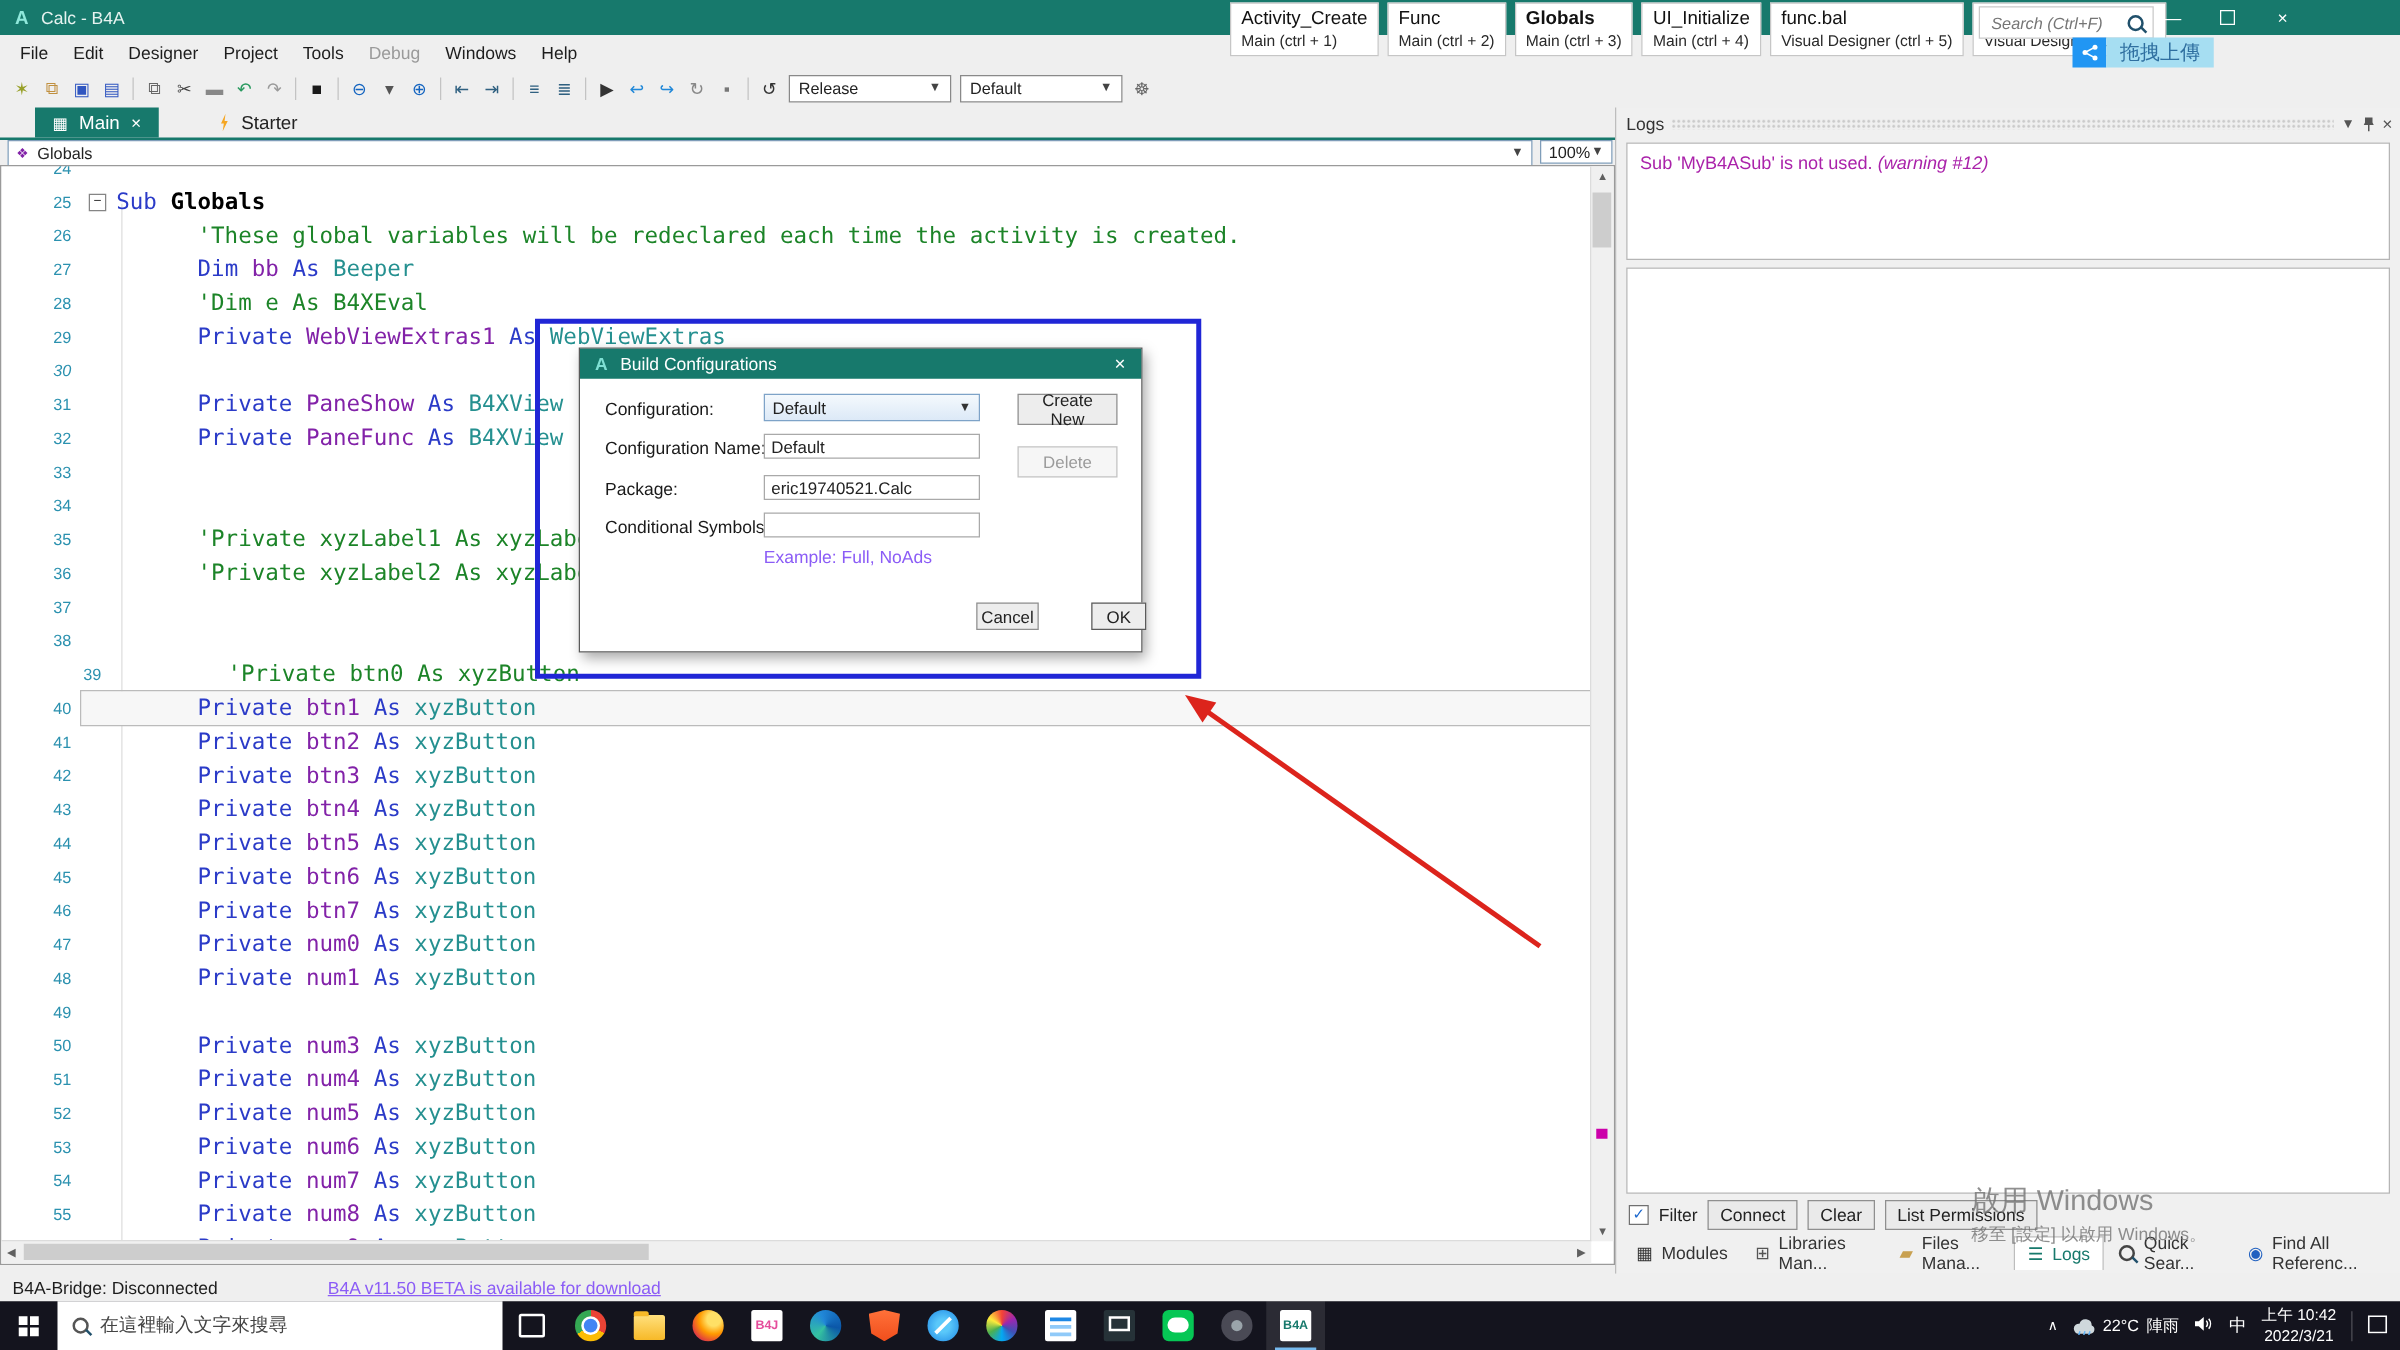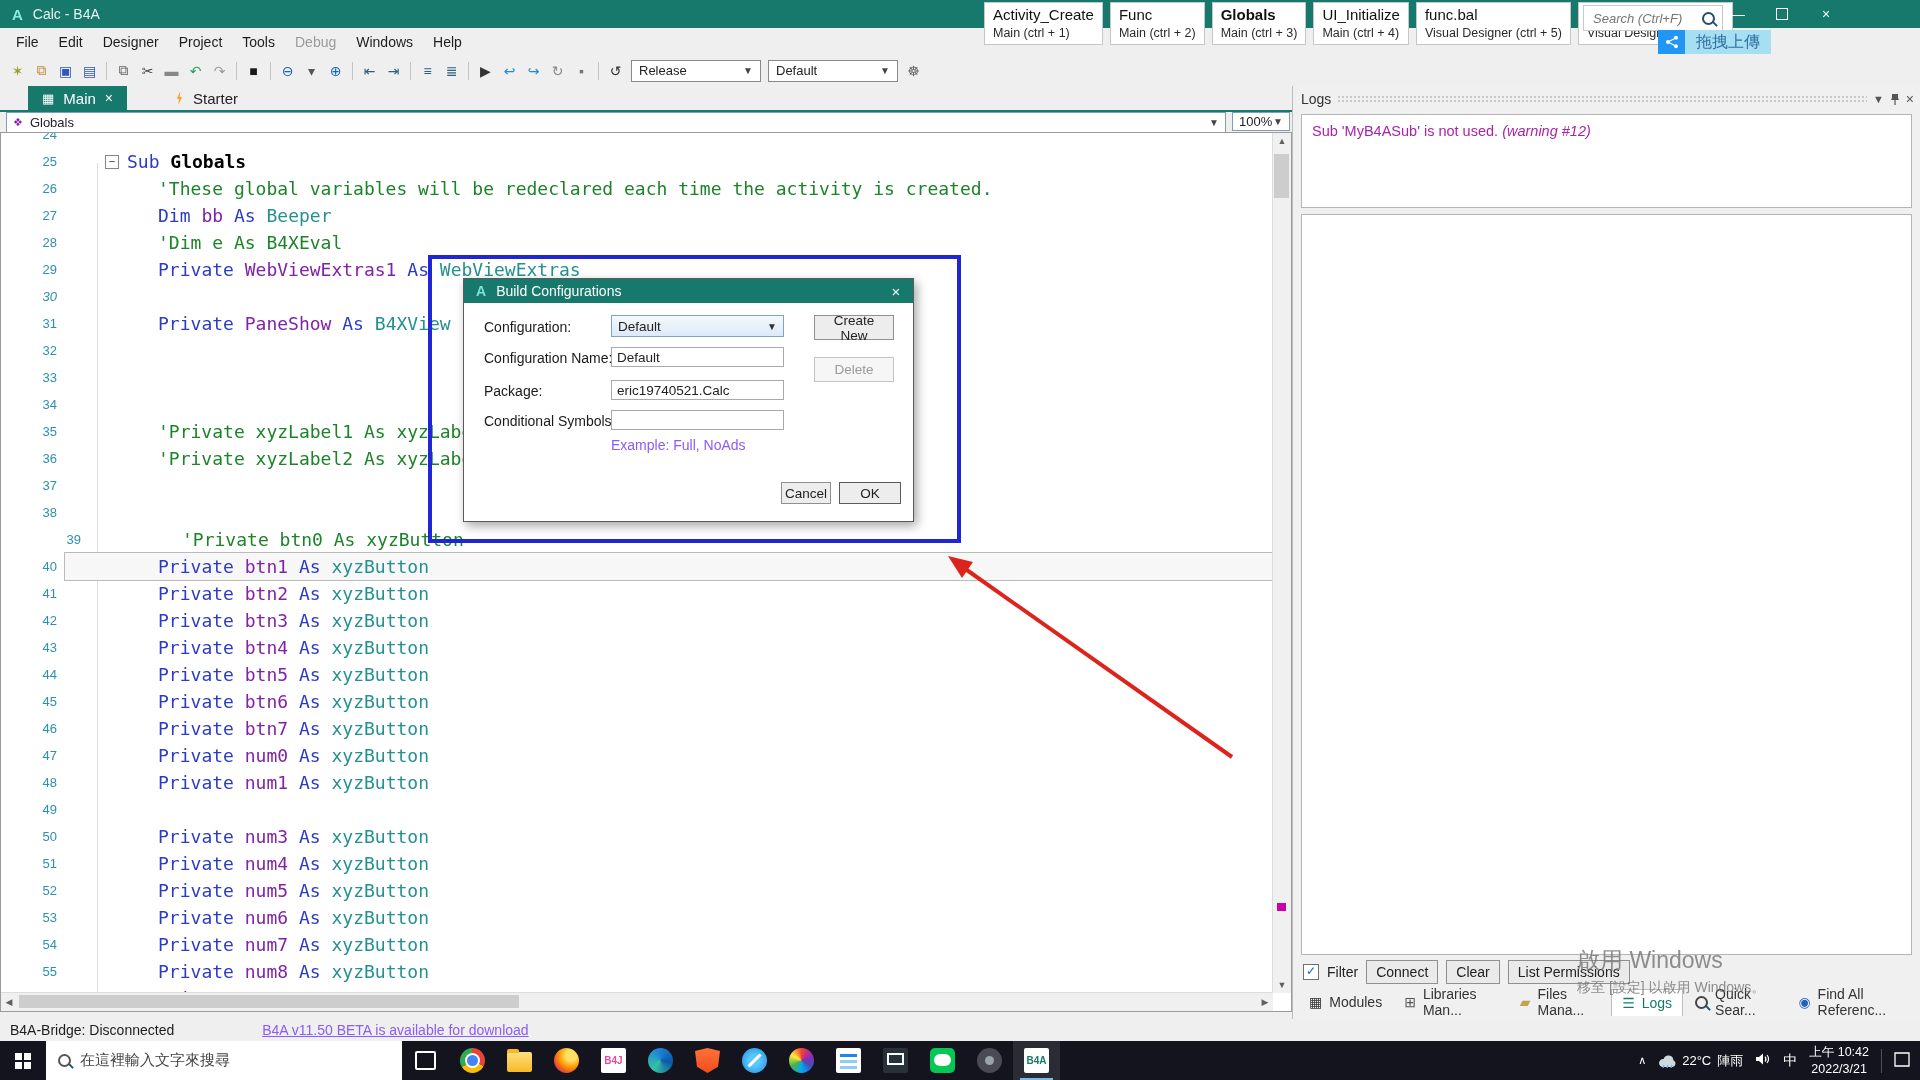--- a/index.html
+++ b/index.html
@@ -281,21 +281,21 @@
     <div class="editor">
       <div class="code-guide"></div>
       <div>
           <div class="crow" style="top: -12px;">
             <span class="lnum">24</span>
             <span class="lbody">
               <span class="lfold"></span>
               <span class="ltext"></span>
             </span>
           </div>
-          <div class="crow" style="top: 15px; gap: 34px;">
+          <div class="crow" style="top: 15px;">
             <span class="lnum">25</span>
             <span class="lbody">
               <span class="lfold">
                 <span class="foldbox">−</span>
               </span>
               <span class="ltext"><span class="tk-k">Sub</span><span class="tk-b"> Globals</span></span>
             </span>
           </div>
           <div class="crow" style="top: 42px;">
             <span class="lnum">26</span>
@@ -336,20 +336,21 @@
             <span class="lnum">31</span>
             <span class="lbody">
               <span class="lfold"></span>
               <span class="ltext"><span class="tk-p">      </span><span class="tk-k">Private</span><span class="tk-p"> </span><span class="tk-i">PaneShow</span><span class="tk-p"> </span><span class="tk-k">As</span><span class="tk-p"> </span><span class="tk-t">B4XView</span></span>
             </span>
           </div>
           <div class="crow" style="top: 204px;">
             <span class="lnum">32</span>
             <span class="lbody">
               <span class="lfold"></span>
+              <span class="ltext"><span class="tk-p">      </span><span class="tk-k">Private</span><span class="tk-p"> </span><span class="tk-i">PaneFunc</span><span class="tk-p"> </span><span class="tk-k">As</span><span class="tk-p"> </span><span class="tk-t">B4XView</span></span>
             </span>
           </div>
           <div class="crow" style="top: 231px;">
             <span class="lnum">33</span>
             <span class="lbody">
               <span class="lfold"></span>
               <span class="ltext"></span>
             </span>
           </div>
           <div class="crow" style="top: 258px;">
@@ -605,21 +606,21 @@
     <button class="dbtn" style="left:350px;top:36px;width:80px;height:25px">Create New</button>
     <span class="dlabel" style="top:71px">Configuration Name:</span>
     <input class="dinput" style="top: 68px;" value="Default">
     <button class="dbtn disabled" style="left:350px;top:78px;width:80px;height:25px">Delete</button>
     <span class="dlabel" style="top:104px">Package:</span>
     <input class="dinput" style="top: 101px;" value="eric19740521.Calc">
     <span class="dlabel" style="top:134px">Conditional Symbols:</span>
     <input class="dinput" style="top: 131px;" value="">
     <span class="dexample" style="top:158px">Example: Full, NoAds</span>
     <button class="dbtn" style="left:317px;top:203px;width:50px;height:22px">Cancel</button>
-    <button class="dbtn" style="left:375px;top:203px;width:62px;height:22px;border-color:#5a5a5a">OK</button>
+    <button class="dbtn" style="left:409px;top:203px;width:44px;height:22px;border-color:#5a5a5a">OK</button>
   </div>
 
   <svg class="arrow-svg">
     <line x1="1232" y1="757" x2="964" y2="568" stroke="#DC241C" stroke-width="4"></line>
     <polygon points="948,556 973,562 962,578" fill="#DC241C"></polygon>
   </svg>
 
   <div class="taskbar">
     <div class="start">
       <span class="win-logo">

